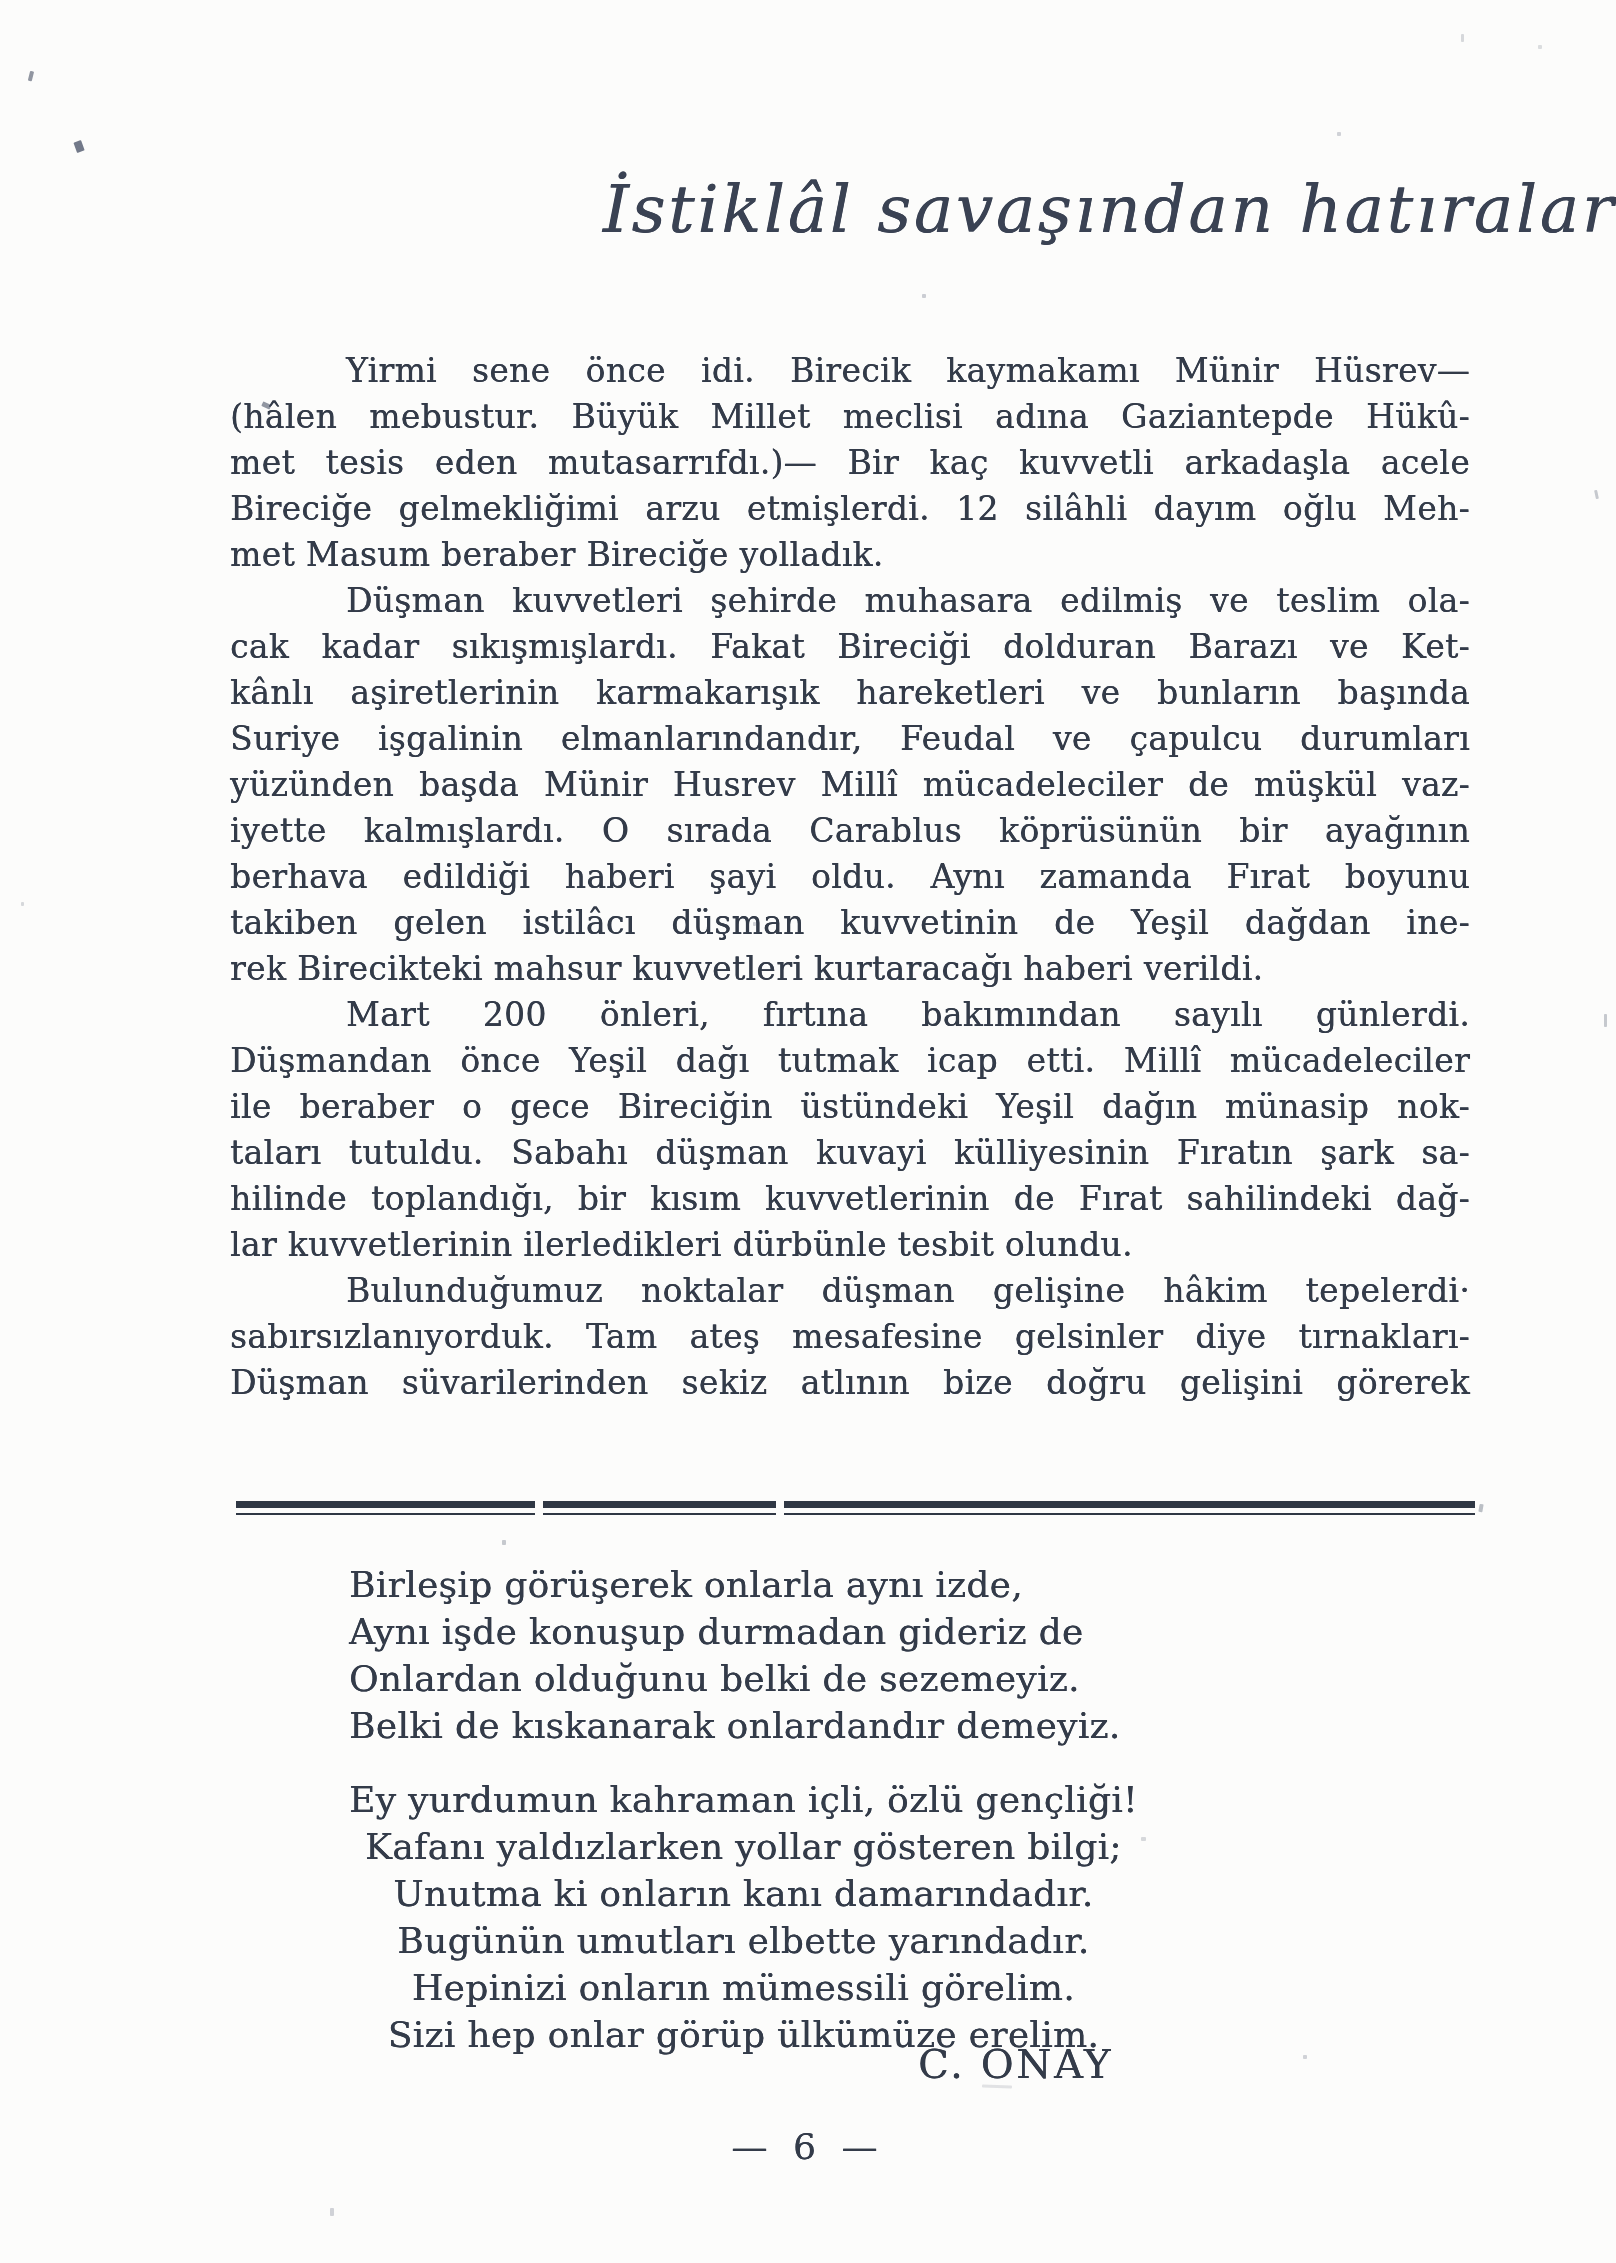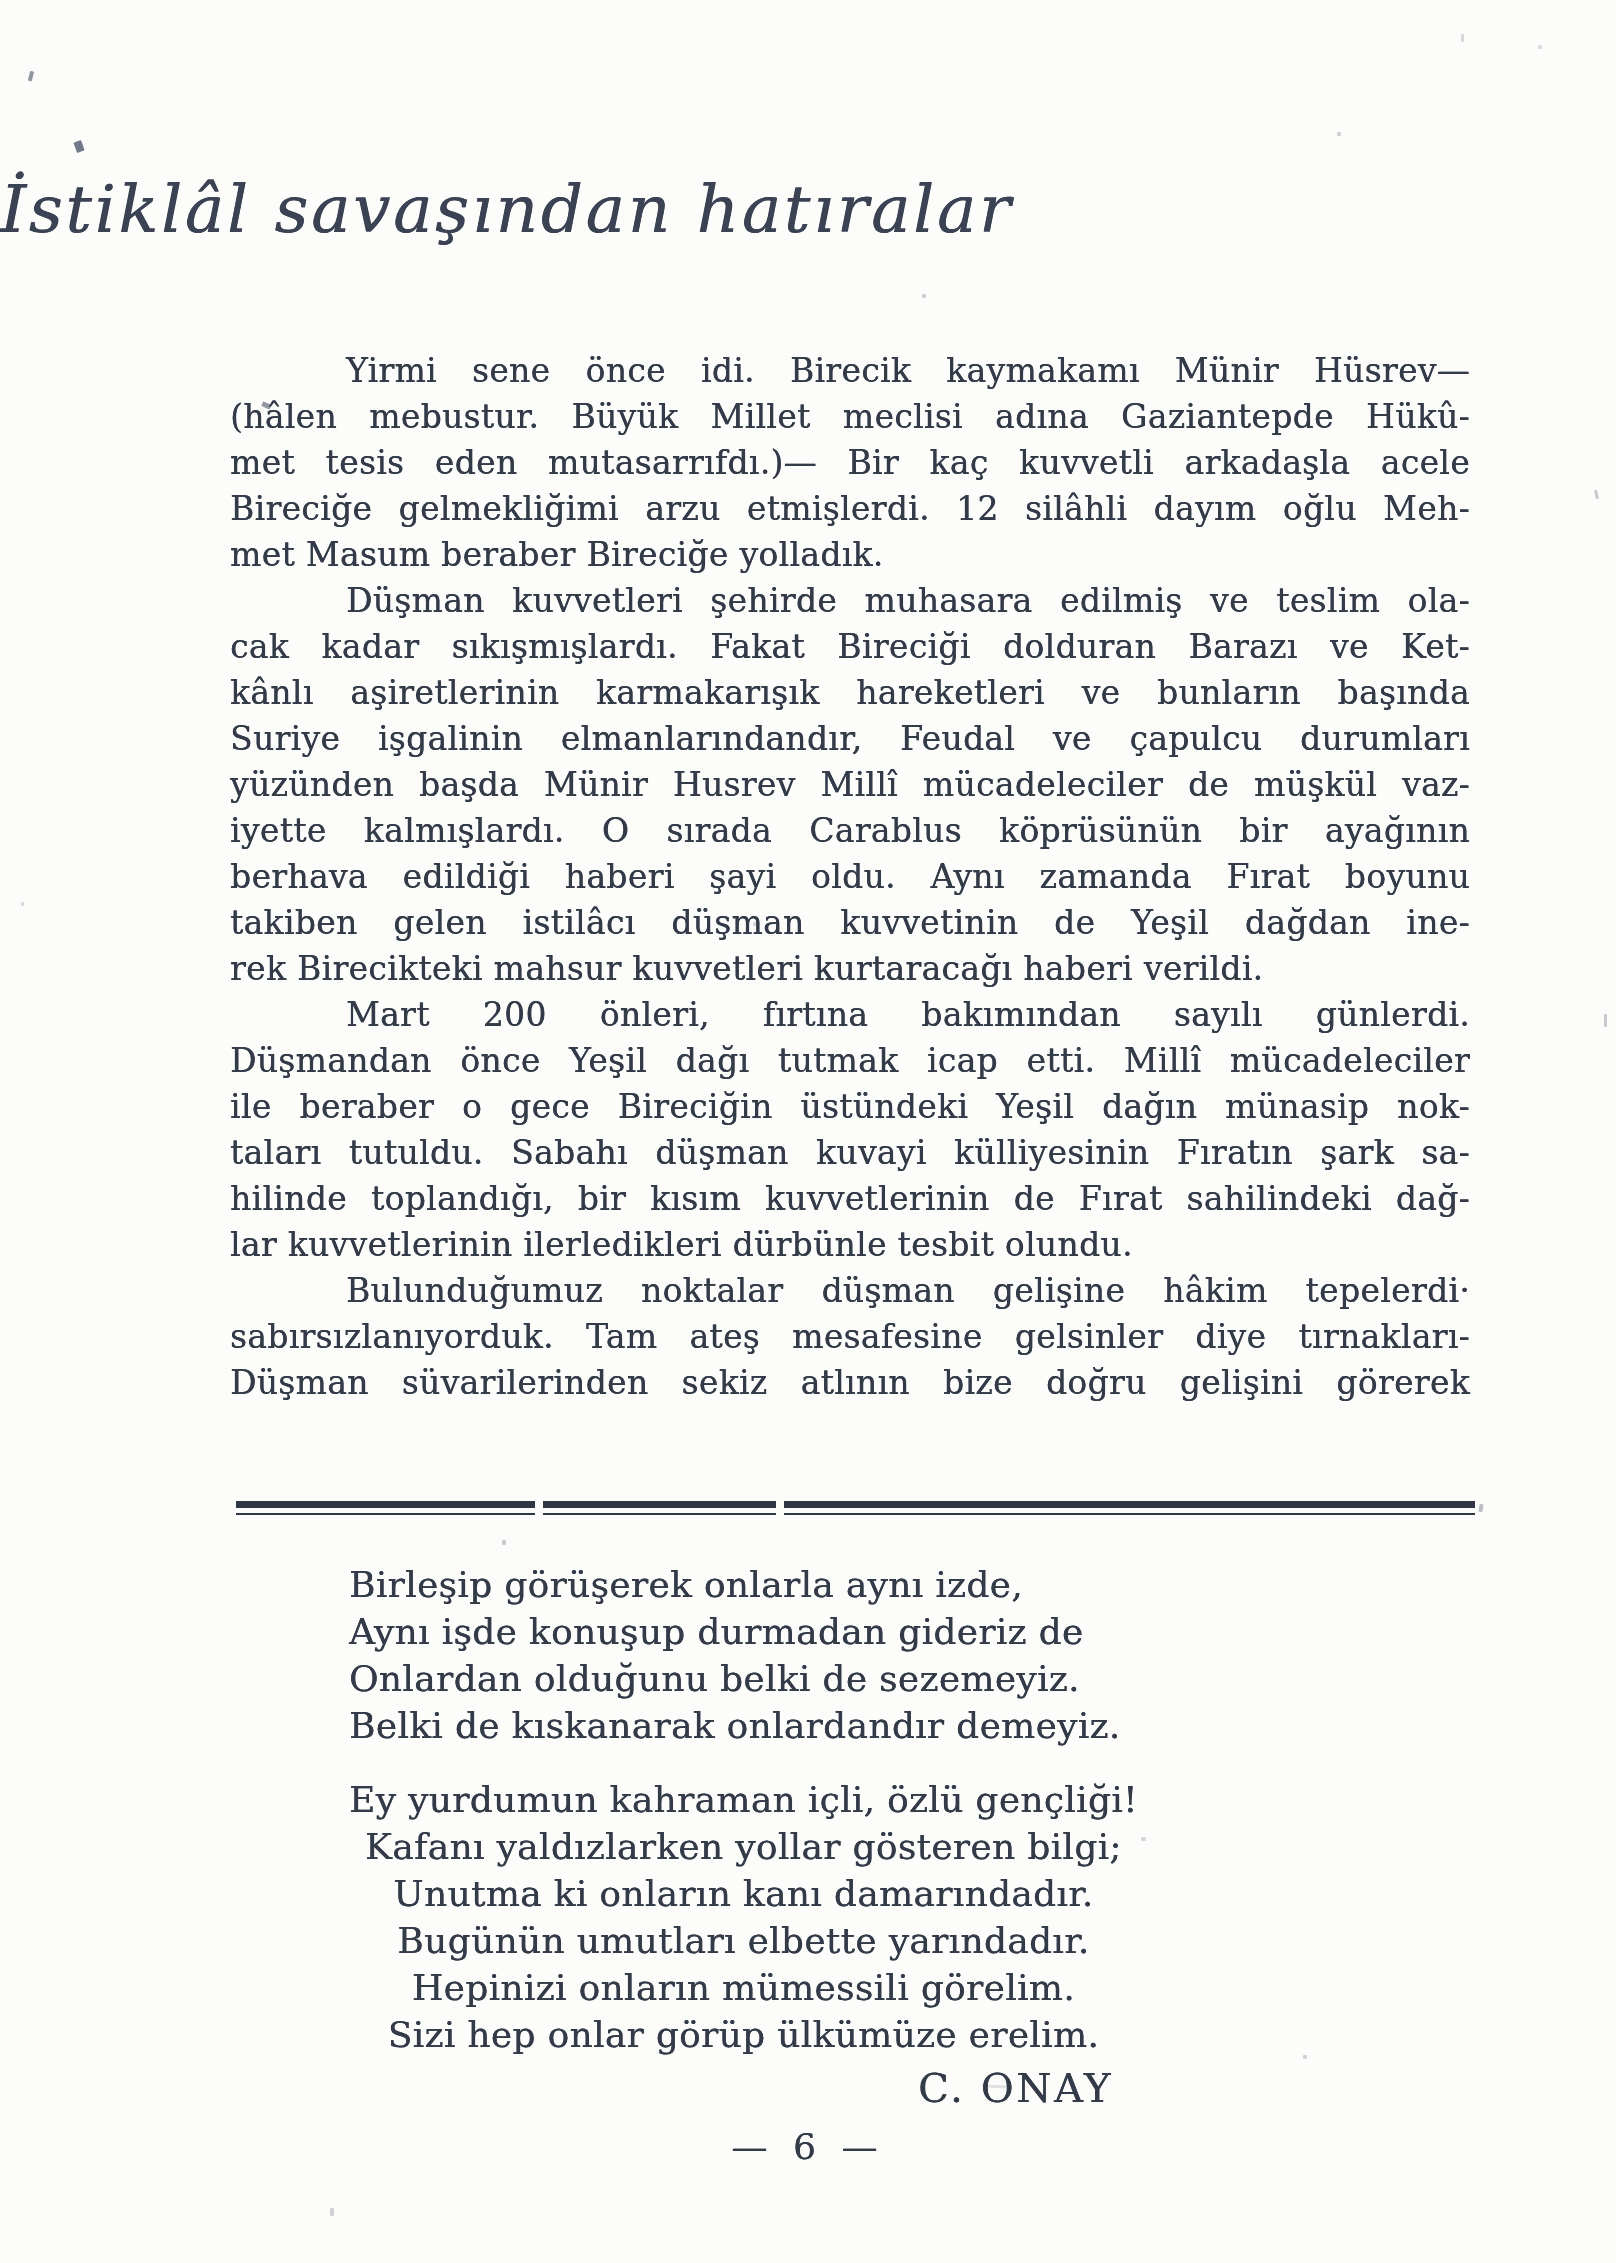--- a/index.html
+++ b/index.html
@@ -6,21 +6,21 @@
   .page{
     position:relative;
     width:1616px;height:2263px;
     background:#fcfcfb;
     font-family:"DejaVu Serif", serif;
     color:#333b49;
     overflow:hidden;
   }
   .title{
     position:absolute;left:0;top:171px;width:100%;
-    margin:0;text-align:left;
+    margin:0;text-align:right;
     font-style:italic;font-weight:normal;
     font-size:66px;letter-spacing:2.7px;
     color:#3a4253;
     text-shadow:0.4px 0 0 currentColor;
   }
   .body-block{
     position:absolute;left:230px;top:348px;width:1240px;
   }
   .bl{
     height:46px;line-height:46px;font-size:33px;letter-spacing:0.3px;
@@ -46,21 +46,20 @@
   }
   .pl{
     height:47px;line-height:47px;font-size:36px;letter-spacing:0.3px;
     text-shadow:0.3px 0 0 currentColor;
   }
   .stanza-2{margin-top:27px;text-align:center;}
   .signature{
     position:absolute;left:918px;top:2041px;
     font-size:40px;letter-spacing:2.7px;
     text-shadow:0.4px 0 0 currentColor;
-    margin-top:24px;
   }
   .pagenum{
     position:absolute;left:0;top:2126px;width:100%;
     text-align:center;font-size:36px;letter-spacing:7.1px;
     text-shadow:0.3px 0 0 currentColor;
   }
   
   .speck{position:absolute;background:rgba(56,66,88,.55);border-radius:0.9px;}
   .sp1{left:28.5px;top:71px;width:3.6px;height:9.8px;transform:rotate(14deg);}
   .sp2{left:75px;top:141px;width:8px;height:10.7px;transform:rotate(-20deg);background:rgba(56,66,88,.7);}

